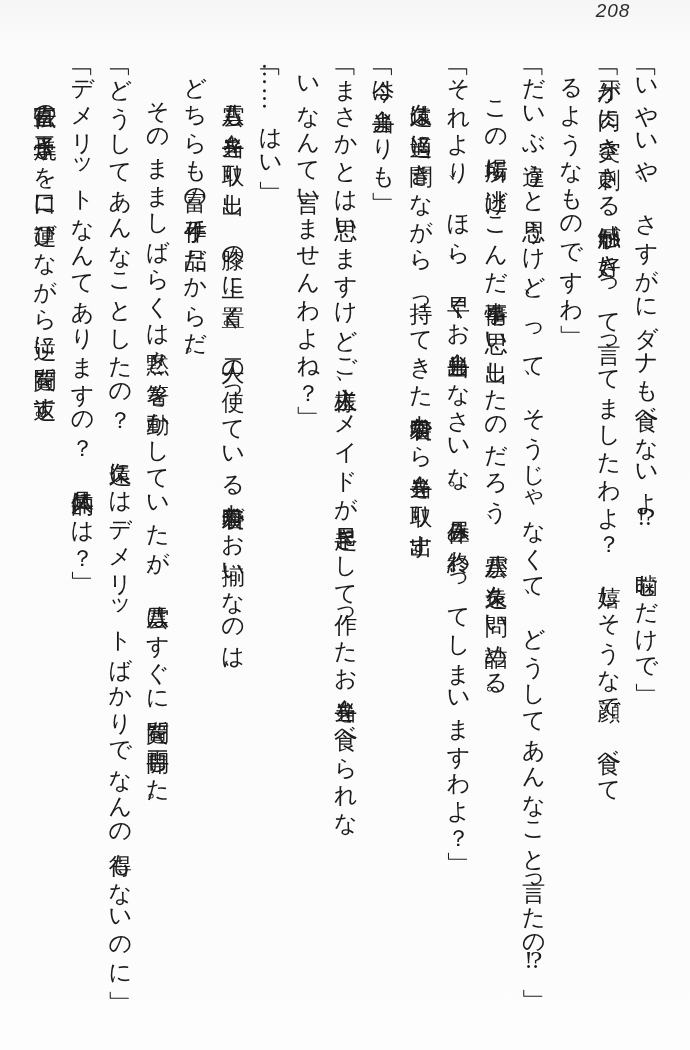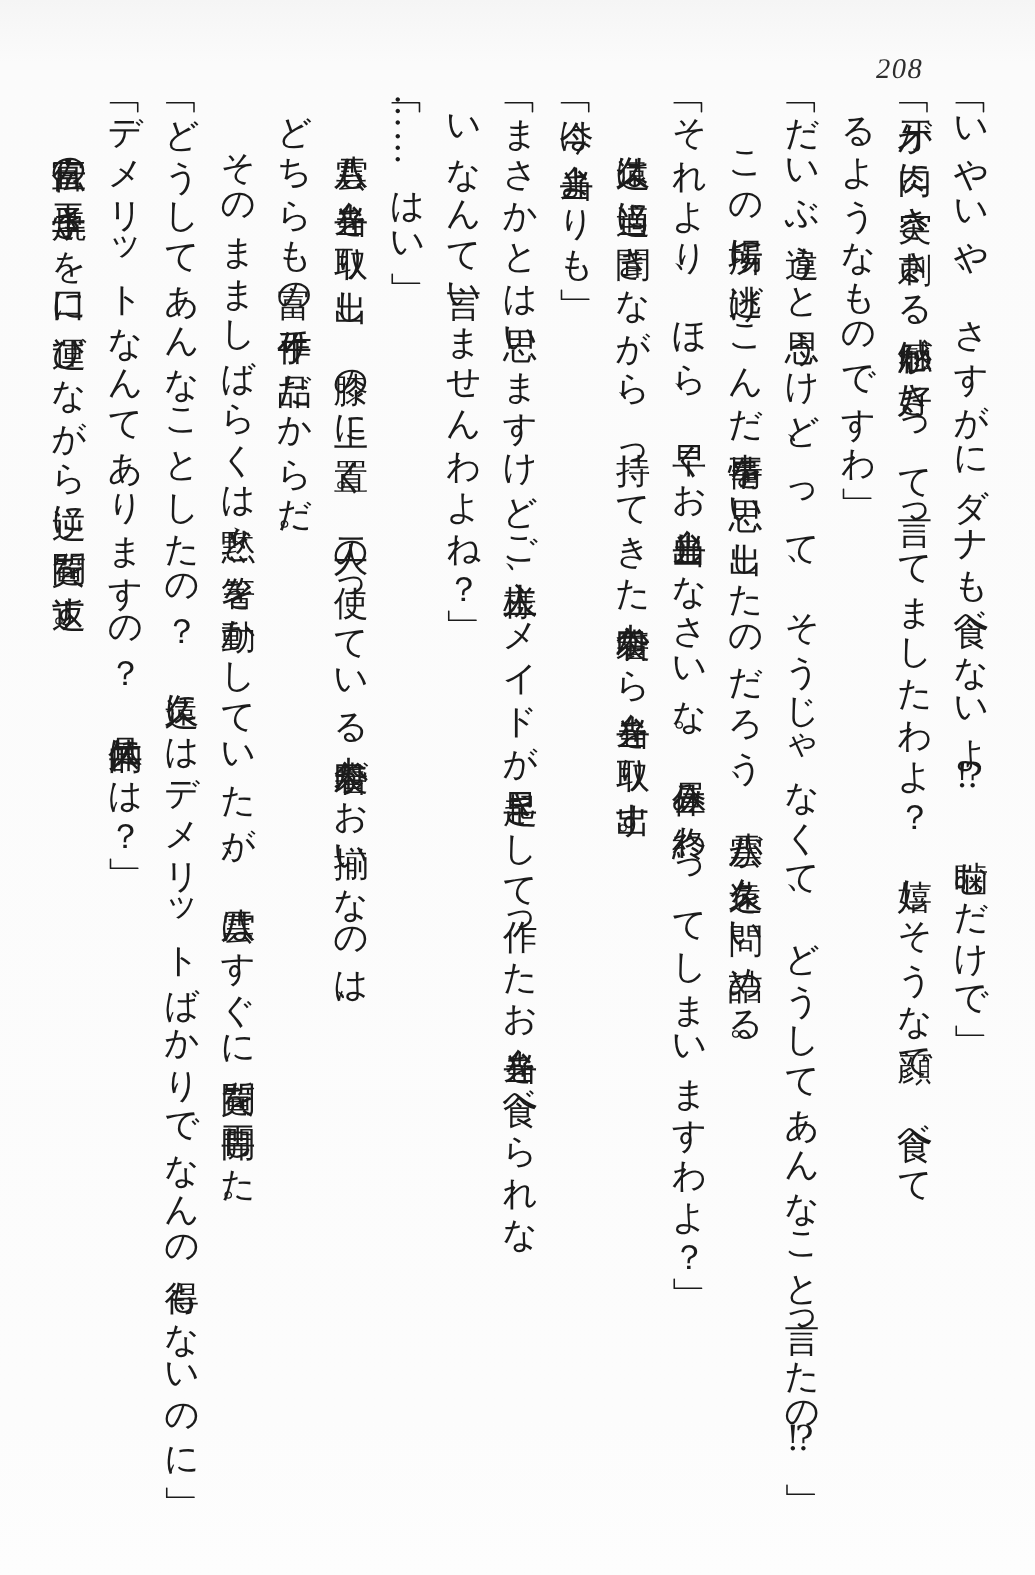--- a/index.html
+++ b/index.html
@@ -13,26 +13,26 @@
     height: 1050px;
     overflow: hidden;
     background: linear-gradient(180deg, #f5f5f5 0%, #fbfbfb 4%, #fcfcfc 90%, #fdfdfd 100%);
     font-family: "DejaVu Serif", serif;
   }
   .page-number {
     position: absolute;
     top: 0px;
     left: 584px;
     width: 58px;
+    text-align: center;
     font-size: 19px;
     font-style: italic;
     letter-spacing: 1px;
     color: #2e2e2e;
-    font-family: Liberation Serif, serif;
-    margin-top: 36px;
+    font-family: Liberation Sans, sans-serif;
   }
   .text-area {
     position: absolute;
     top: 61px;
     right: 25px;
     height: 950px;
     writing-mode: vertical-rl;
     text-orientation: mixed;
     color: #1b1b1b;
     font-size: 23px;

